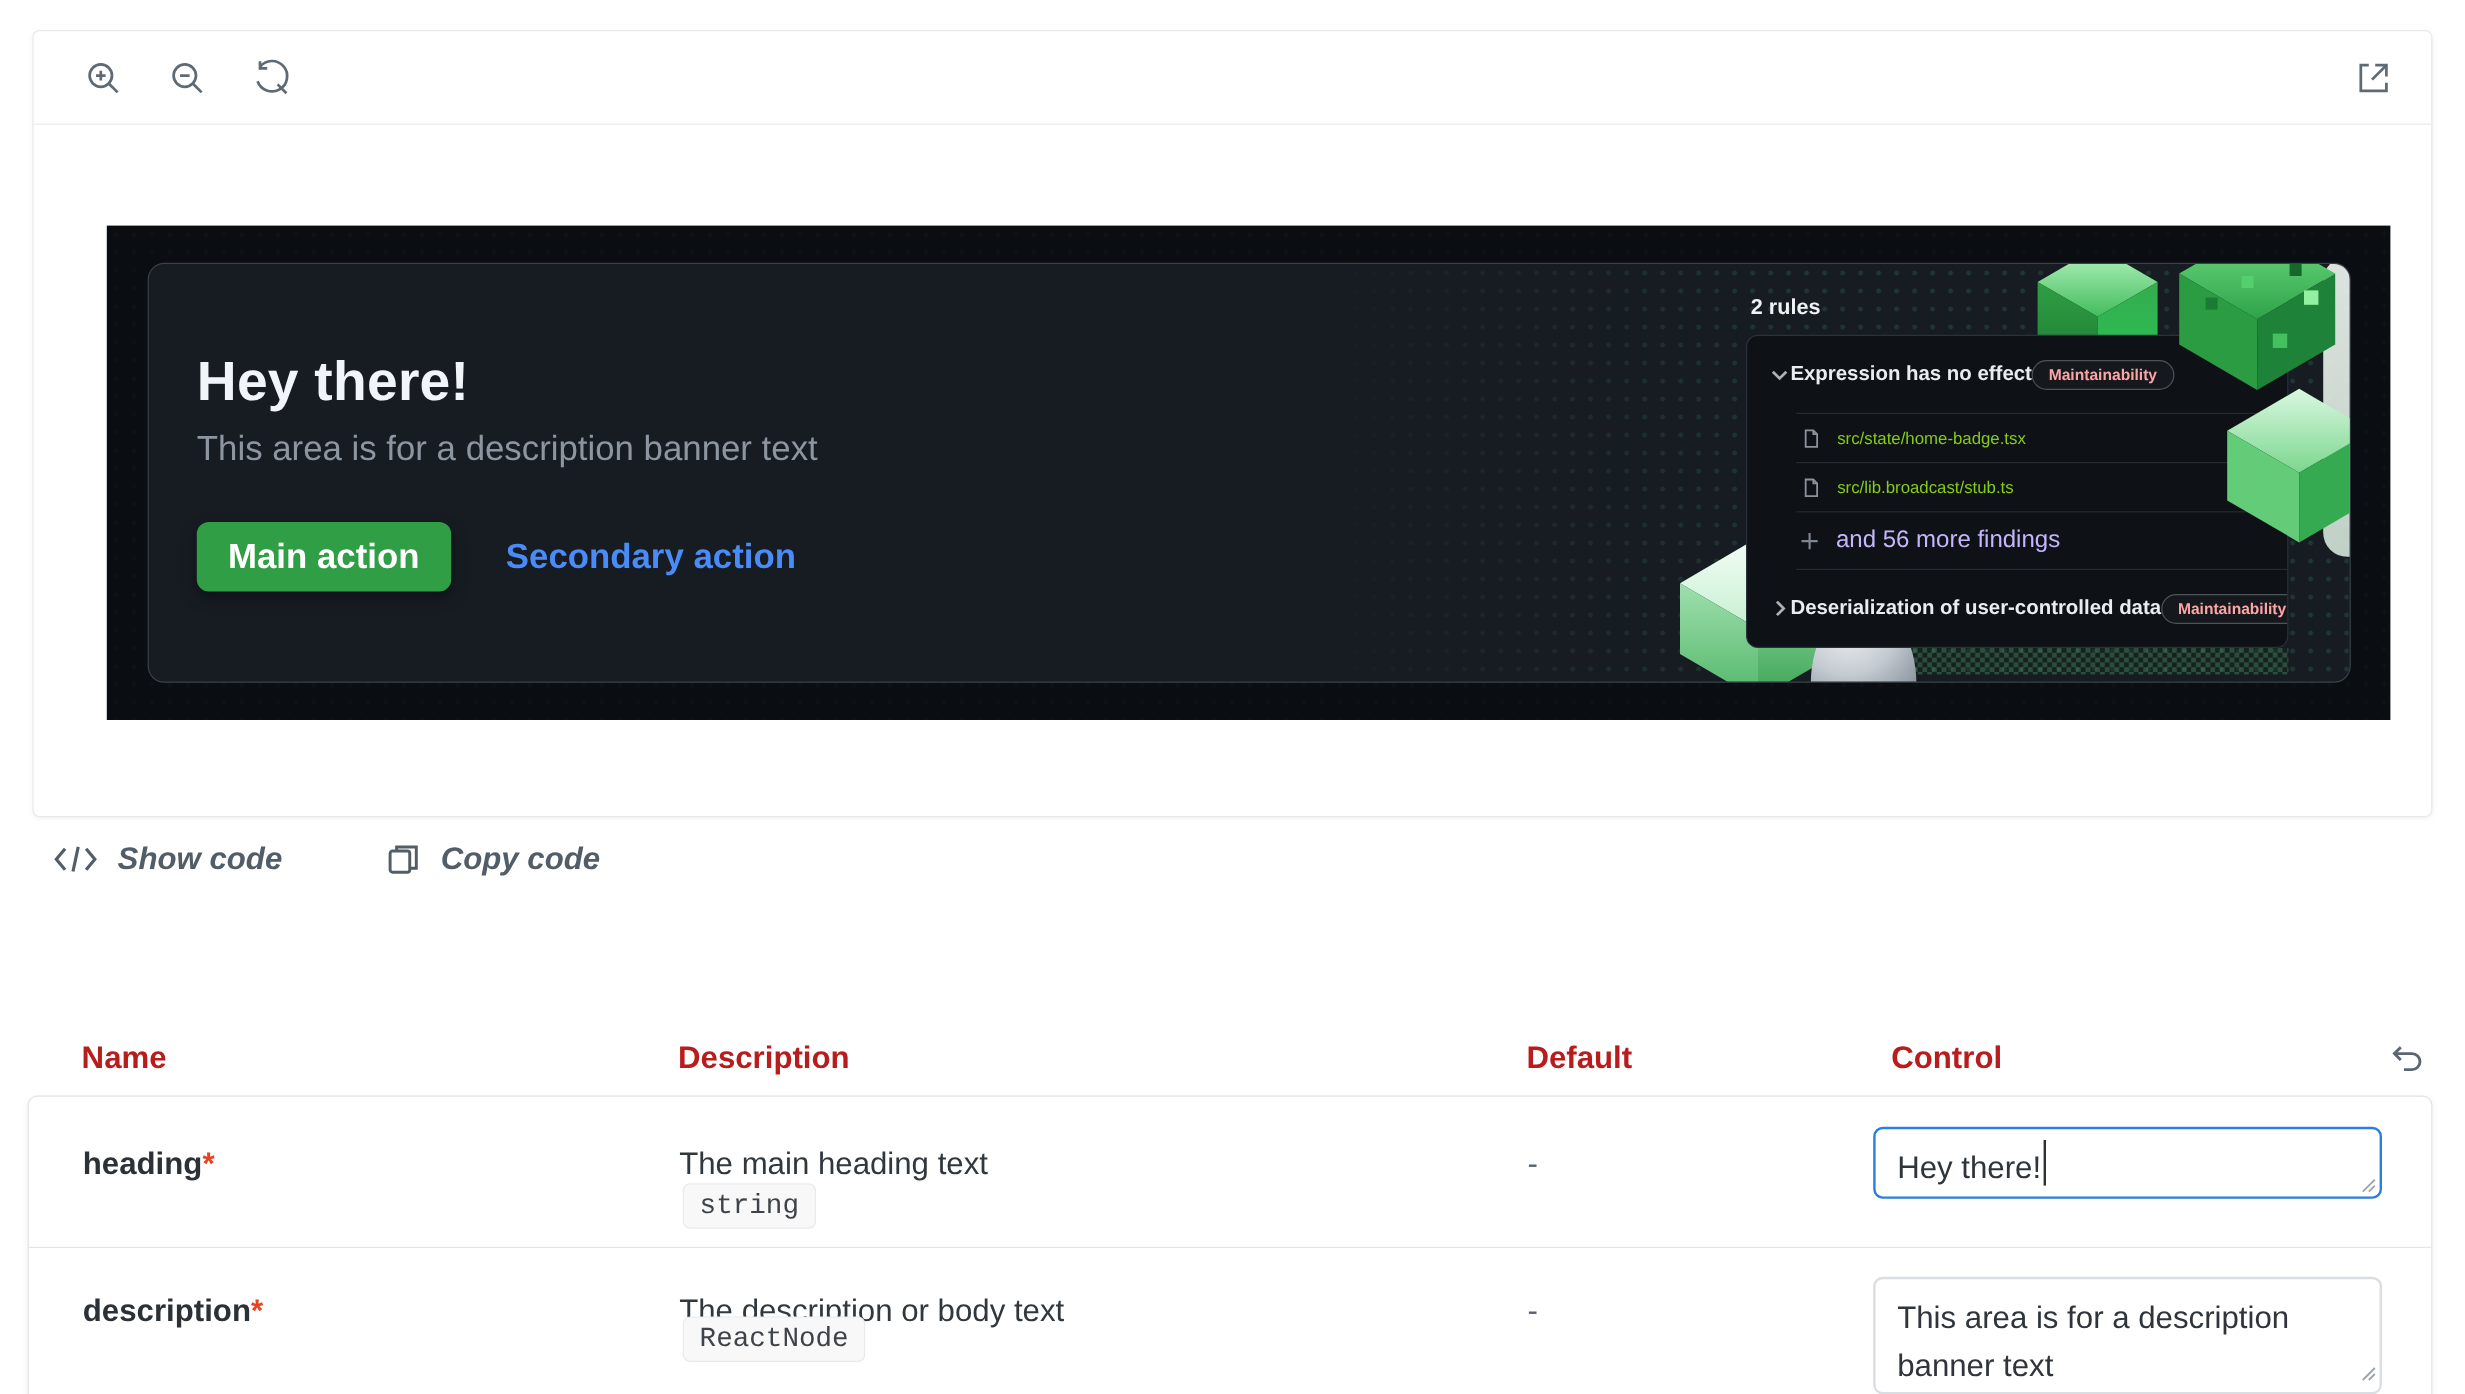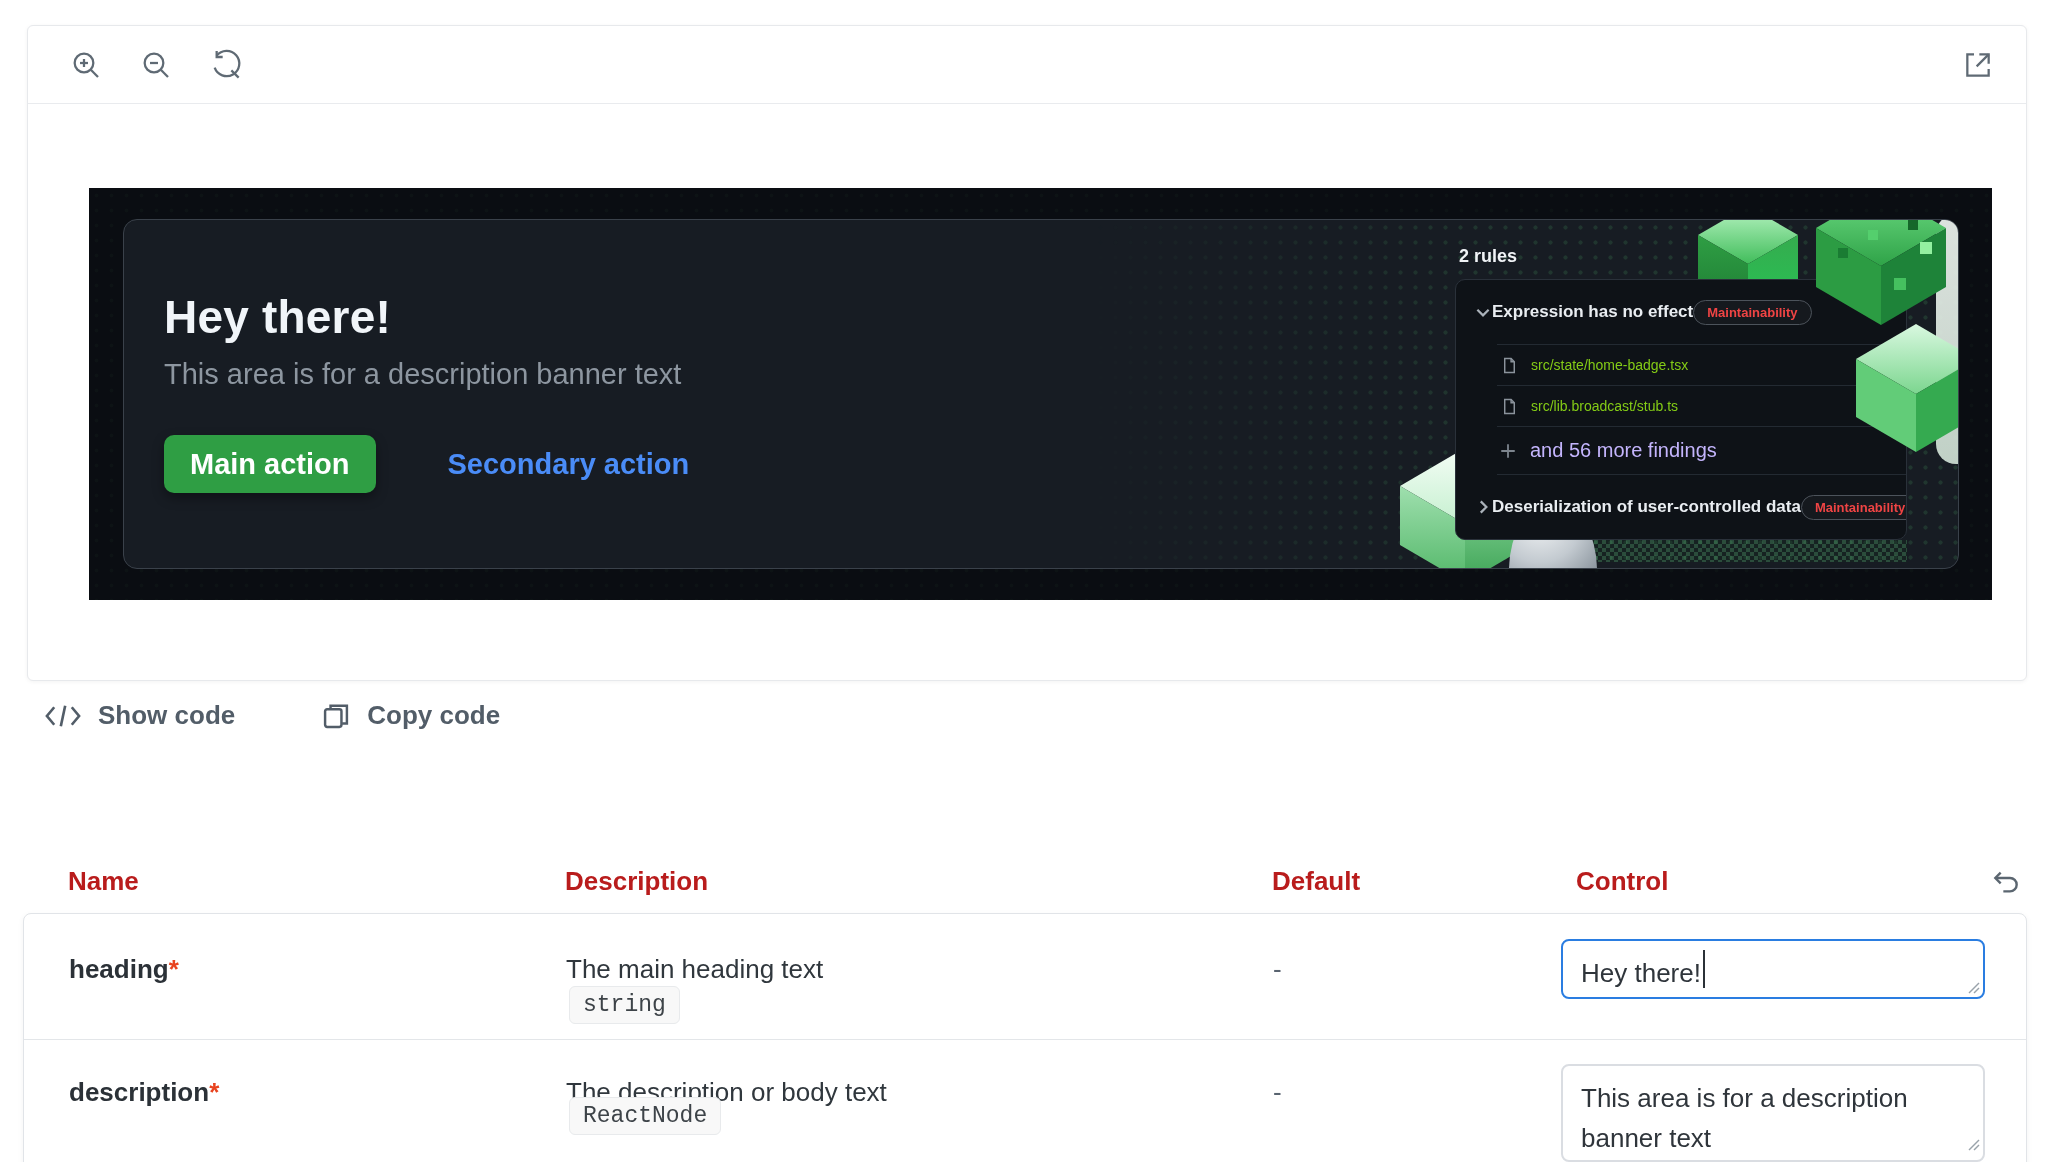--- a/index.html
+++ b/index.html
@@ -31,51 +31,51 @@
     background-size:15px 15px; opacity:0.35;
     -webkit-mask-image:linear-gradient(to right, transparent, #000 45%); 
     mask-image:linear-gradient(to right, transparent, #000 45%); }
   .checker-strip { position:absolute; left:1418px; top:320px; width:365px; height:22px; z-index:1;
     background:repeating-conic-gradient(rgba(95,205,125,0.5) 0% 25%, rgba(18,48,30,0.55) 0% 50%);
     background-size:8px 8px; opacity:0.55; }
 
   .banner-content { position:absolute; left:40px; top:70px; z-index:2; }
   .banner-heading { color:#f1f5f9; font-size:46px; font-weight:800; letter-spacing:0.2px; }
   .banner-desc { margin-top:14px; color:#8d96a0; font-size:29px; font-weight:400; }
-  .banner-actions { margin-top:44px; display:flex; align-items:center; gap:72px; }
+  .banner-actions { margin-top:44px; display:flex; align-items:center; gap:46px; }
   .btn-primary { height:58px; padding:0 26px; border:none; border-radius:10px; cursor:pointer;
     background:#2f9e44; color:#ffffff; font-size:29px; font-weight:700;
     font-family:"Liberation Sans", sans-serif; box-shadow:0 5px 12px rgba(0,0,0,0.35); }
   .btn-link { background:none; border:none; cursor:pointer; color:#4a8cf7;
     font-size:29px; font-weight:600; font-family:"Liberation Sans", sans-serif; }
 
   
   .rules { position:absolute; left:1331px; top:26px; width:452px; z-index:3; }
   .rules-header { color:#f0f3f6; font-size:18px; font-weight:700; margin-left:4px; }
   .rules-card { margin-top:12px; background:#0e1217; border:1px solid #2a313a;
     border-radius:10px; overflow:hidden; }
   .rule-row { display:flex; align-items:center; padding:0 18px; height:64px; cursor:pointer; }
   .rule-title { color:#e9edf1; font-size:17px; font-weight:700; white-space:nowrap; }
   .pill { border:1px solid #4c535b; border-radius:999px; padding:4px 13px;
-    color:#ef4444; font-size:13px; font-weight:600; background:rgba(255,255,255,0.03); white-space:nowrap; }
+    color:#fca5a5; font-size:13px; font-weight:600; background:rgba(255,255,255,0.03); white-space:nowrap; }
   .rule-divider { height:1px; background:#232a32; margin-left:41px; }
   .file-row { display:flex; align-items:center; gap:13px; padding-left:45px; height:40px; cursor:pointer; }
   .file-row span { color:#84cc16; font-size:14px; }
   .more-row { display:flex; align-items:center; gap:13px; padding-left:43px; height:47px; cursor:pointer; }
   .more-row span { color:#c4b5fd; font-size:20px;text-align:center; }
   .chev { color:#aab2ba; display:flex; }
 
   
   .art { position:absolute; z-index:2; }
   .art-right { z-index:4; }
 
   
   .code-actions { position:absolute; left:44px; top:700px; display:flex; align-items:center; gap:86px; }
   .code-btn { display:flex; align-items:center; gap:16px; background:none; border:none; cursor:pointer;
-    color:#525d68; font-size:26px; font-weight:700; font-family:"Liberation Sans", sans-serif; }
+    color:#525d68; font-size:26px; font-weight:700; font-family:"Liberation Sans", sans-serif;font-style:italic; }
   .code-btn svg { display:block; }
 
   
   .args-header { position:absolute; left:0; top:866px; width:2054px; height:36px;
     color:#b91c1c; font-size:26px; font-weight:600; }
   .args-header .col { position:absolute; top:0; }
   .col-name { left:68px; } .col-desc { left:565px; } .col-default { left:1272px; } .col-control { left:1576px; }
   .header-reset { position:absolute; left:1988px; top:-2px; }
 
   .args-body { position:absolute; left:23px; top:913px; width:2004px; height:420px;

